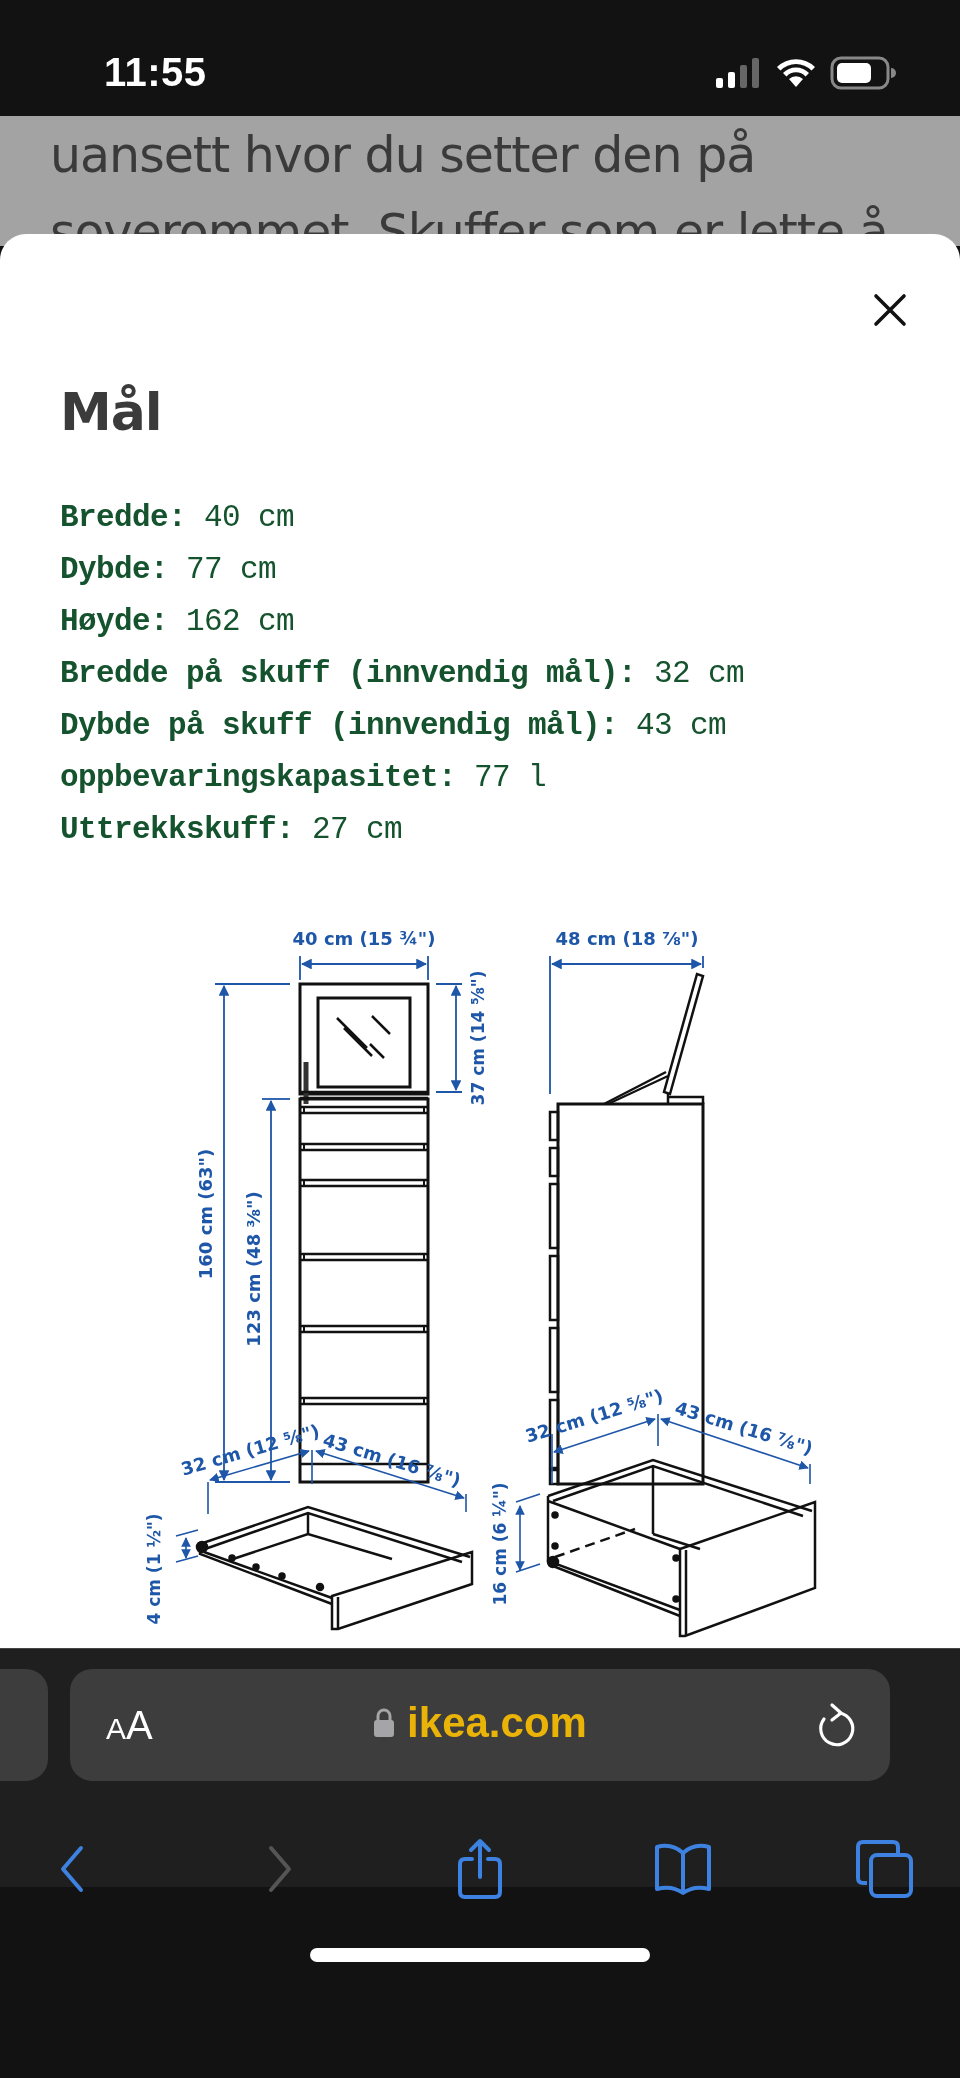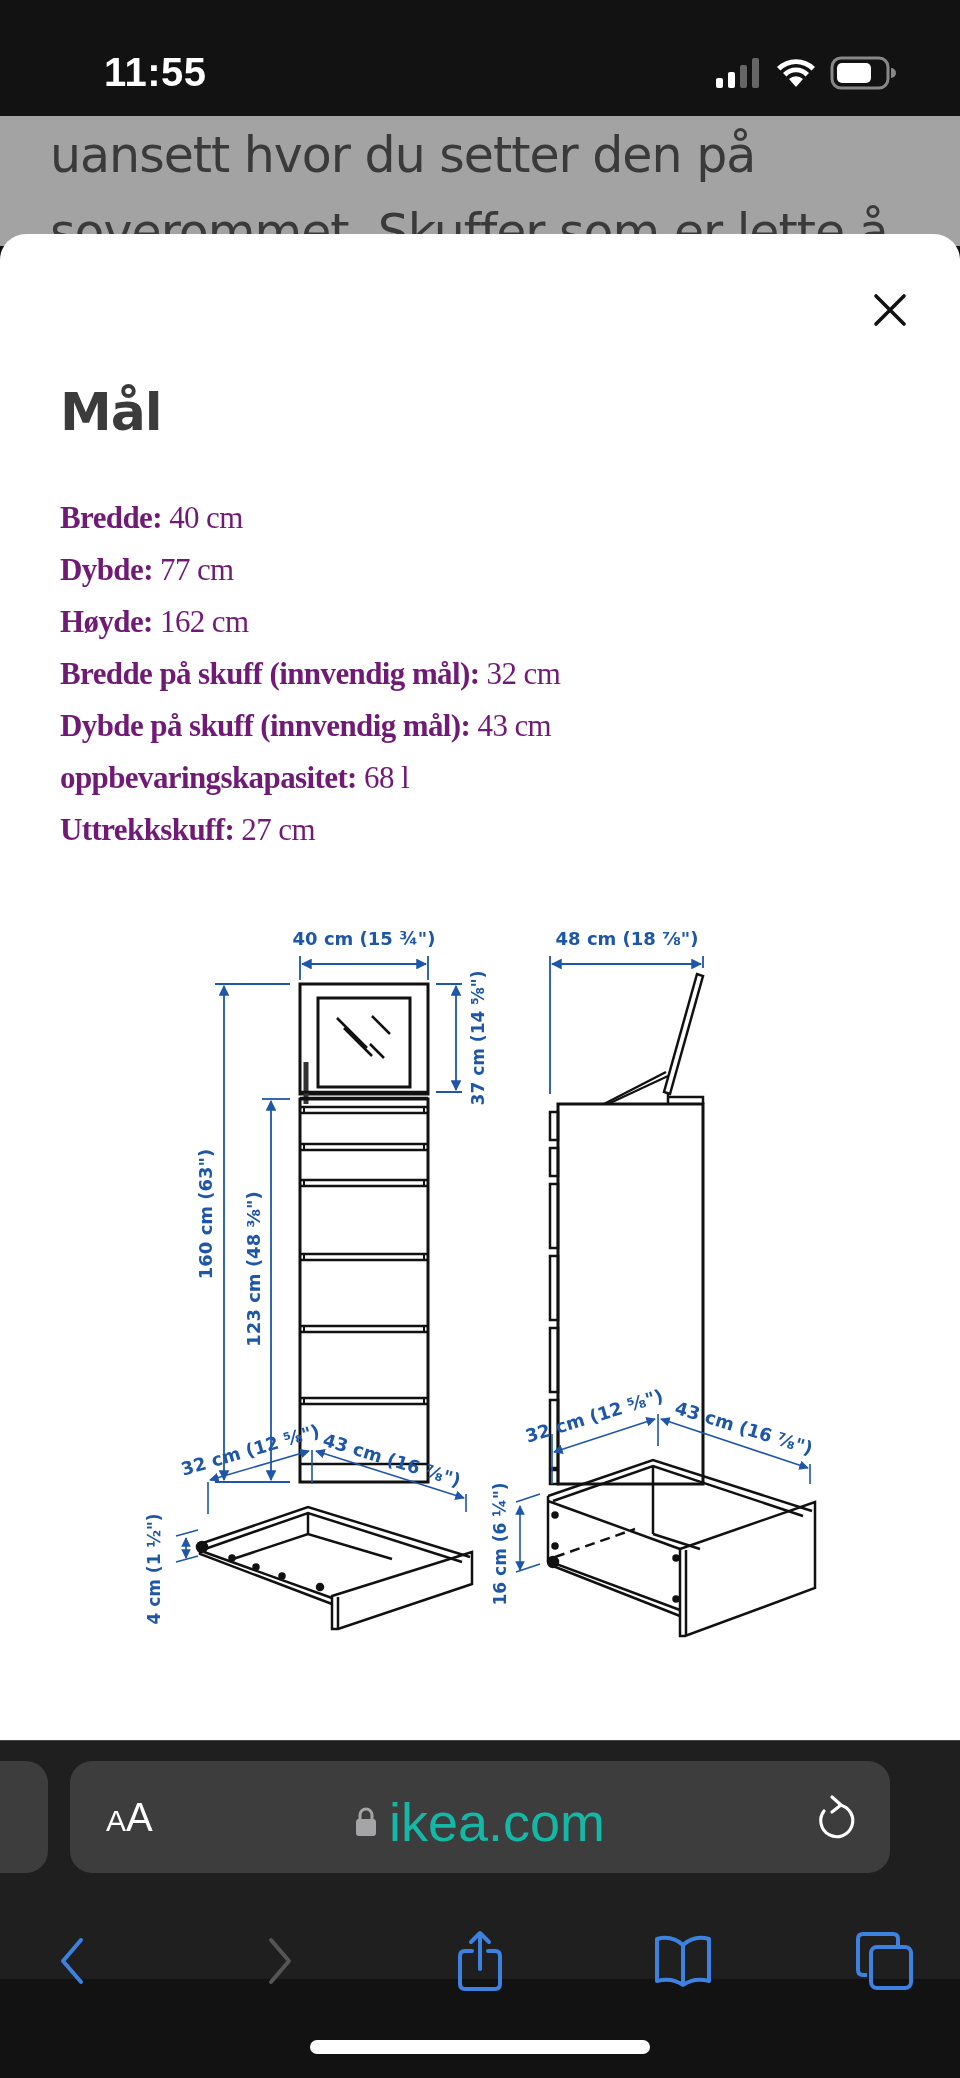--- a/index.html
+++ b/index.html
@@ -11,34 +11,34 @@
   .status-icons { position: absolute; right: 64px; top: 44px; display: flex; align-items: center; gap: 14px; }
 
   .bg-page { position: absolute; left: 0; top: 116px; width: 960px; height: 130px; background: #a3a3a3; overflow: hidden; }
   .bg-text { position: absolute; left: 50px; font-size: 49px; color: #3a3a3a; font-family: "DejaVu Sans", sans-serif; white-space: nowrap; letter-spacing: -1px; text-align: center; }
 
   .sheet { position: absolute; left: 0; top: 234px; width: 960px; height: 1514px; background: #fff; border-radius: 26px 26px 0 0; overflow: hidden; padding-left: 36px; }
   .close-btn { position: absolute; left: 862px; top: 48px; width: 56px; height: 56px; display: flex; align-items: center; justify-content: center; cursor: pointer; }
   .sheet-title { position: absolute; left: 60px; top: 148px; font-size: 52px; font-weight: 700; color: #3b3b3b; font-family: "DejaVu Sans", sans-serif; letter-spacing: -1px; }
 
   .dims { position: absolute; left: 60px; top: 258px; }
-  .dim-row { height: 52px; font-size: 31px; color: #701a75; font-family: Liberation Serif, serif; white-space: nowrap; letter-spacing: -0.6px; line-height: 52px; }
+  .dim-row { height: 52px; font-size: 31px; color: #14532d; font-family: Liberation Mono, monospace; white-space: nowrap; letter-spacing: -0.6px; line-height: 52px; }
   .dim-label { font-weight: 700; }
 
   .diagram { position: absolute; left: 0; top: 660px; width: 960px; height: 860px; }
   .diagram svg text { font-family: "DejaVu Sans", sans-serif; font-weight: 700; fill: #1e56a8; }
 
-  .safari { position: absolute; left: 0; top: 1740px; width: 960px; height: 239px; background: #1f1f1f; border-top: 1px solid #444; }
+  .safari { position: absolute; left: 0; top: 1648px; width: 960px; height: 239px; background: #1f1f1f; border-top: 1px solid #444; }
   .tab-peek { position: absolute; left: -30px; top: 20px; width: 78px; height: 112px; background: #3d3d3d; border-radius: 22px; }
   .url-bar { position: absolute; left: 70px; top: 20px; width: 820px; height: 112px; background: #3d3d3d; border-radius: 22px; }
   .aa-btn { position: absolute; left: 36px; top: 34px; color: #fff; font-family: "Liberation Sans", sans-serif; cursor: pointer; }
   .aa-small { font-size: 30px; }
   .aa-big { font-size: 40px; }
   .url-center { position: absolute; left: 0; right: 0; top: 30px; display: flex; justify-content: center; align-items: center; gap: 12px; }
-  .url-text { color: #14b8a6; font-size: 54px; font-family: "Liberation Sans", sans-serif; }
+  .url-text { color: #eab308; font-size: 42px; font-family: "Liberation Sans", sans-serif; font-weight: bold; }
   .reload-btn { position: absolute; right: 30px; top: 32px; width: 50px; height: 50px; cursor: pointer; }
   .toolbar { position: absolute; left: 0; top: 185px; width: 960px; height: 70px; }
   .tb-btn { position: absolute; top: 0; height: 70px; display: flex; align-items: center; justify-content: center; cursor: pointer; }
   .home-indicator { position: absolute; left: 310px; top: 299px; width: 340px; height: 14px; background: #fff; border-radius: 7px; }
 </style>
 </head>
 <body>
 
 <div class="status-bar">
   <div class="status-time">11:55</div>
@@ -75,21 +75,21 @@
   </div>
 
   <div class="sheet-title">Mål</div>
 
   <div class="dims">
     <div class="dim-row"><span class="dim-label">Bredde:</span><span> 40 cm</span></div>
     <div class="dim-row"><span class="dim-label">Dybde:</span><span> 77 cm</span></div>
     <div class="dim-row"><span class="dim-label">Høyde:</span><span> 162 cm</span></div>
     <div class="dim-row"><span class="dim-label">Bredde på skuff (innvendig mål):</span><span> 32 cm</span></div>
     <div class="dim-row"><span class="dim-label">Dybde på skuff (innvendig mål):</span><span> 43 cm</span></div>
-    <div class="dim-row"><span class="dim-label">oppbevaringskapasitet:</span><span> 68 l</span></div>
+    <div class="dim-row"><span class="dim-label">oppbevaringskapasitet:</span><span> 77 l</span></div>
     <div class="dim-row"><span class="dim-label">Uttrekkskuff:</span><span> 27 cm</span></div>
   </div>
 
   <div class="diagram">
     <svg width="960" height="860" viewBox="0 0 960 860">
       <defs>
         <marker id="ah" viewBox="0 0 10 10" refX="9" refY="5" markerWidth="6" markerHeight="6" orient="auto-start-reverse">
           <path d="M0 0 L10 5 L0 10 Z" fill="#1e56a8"></path>
         </marker>
       </defs>

